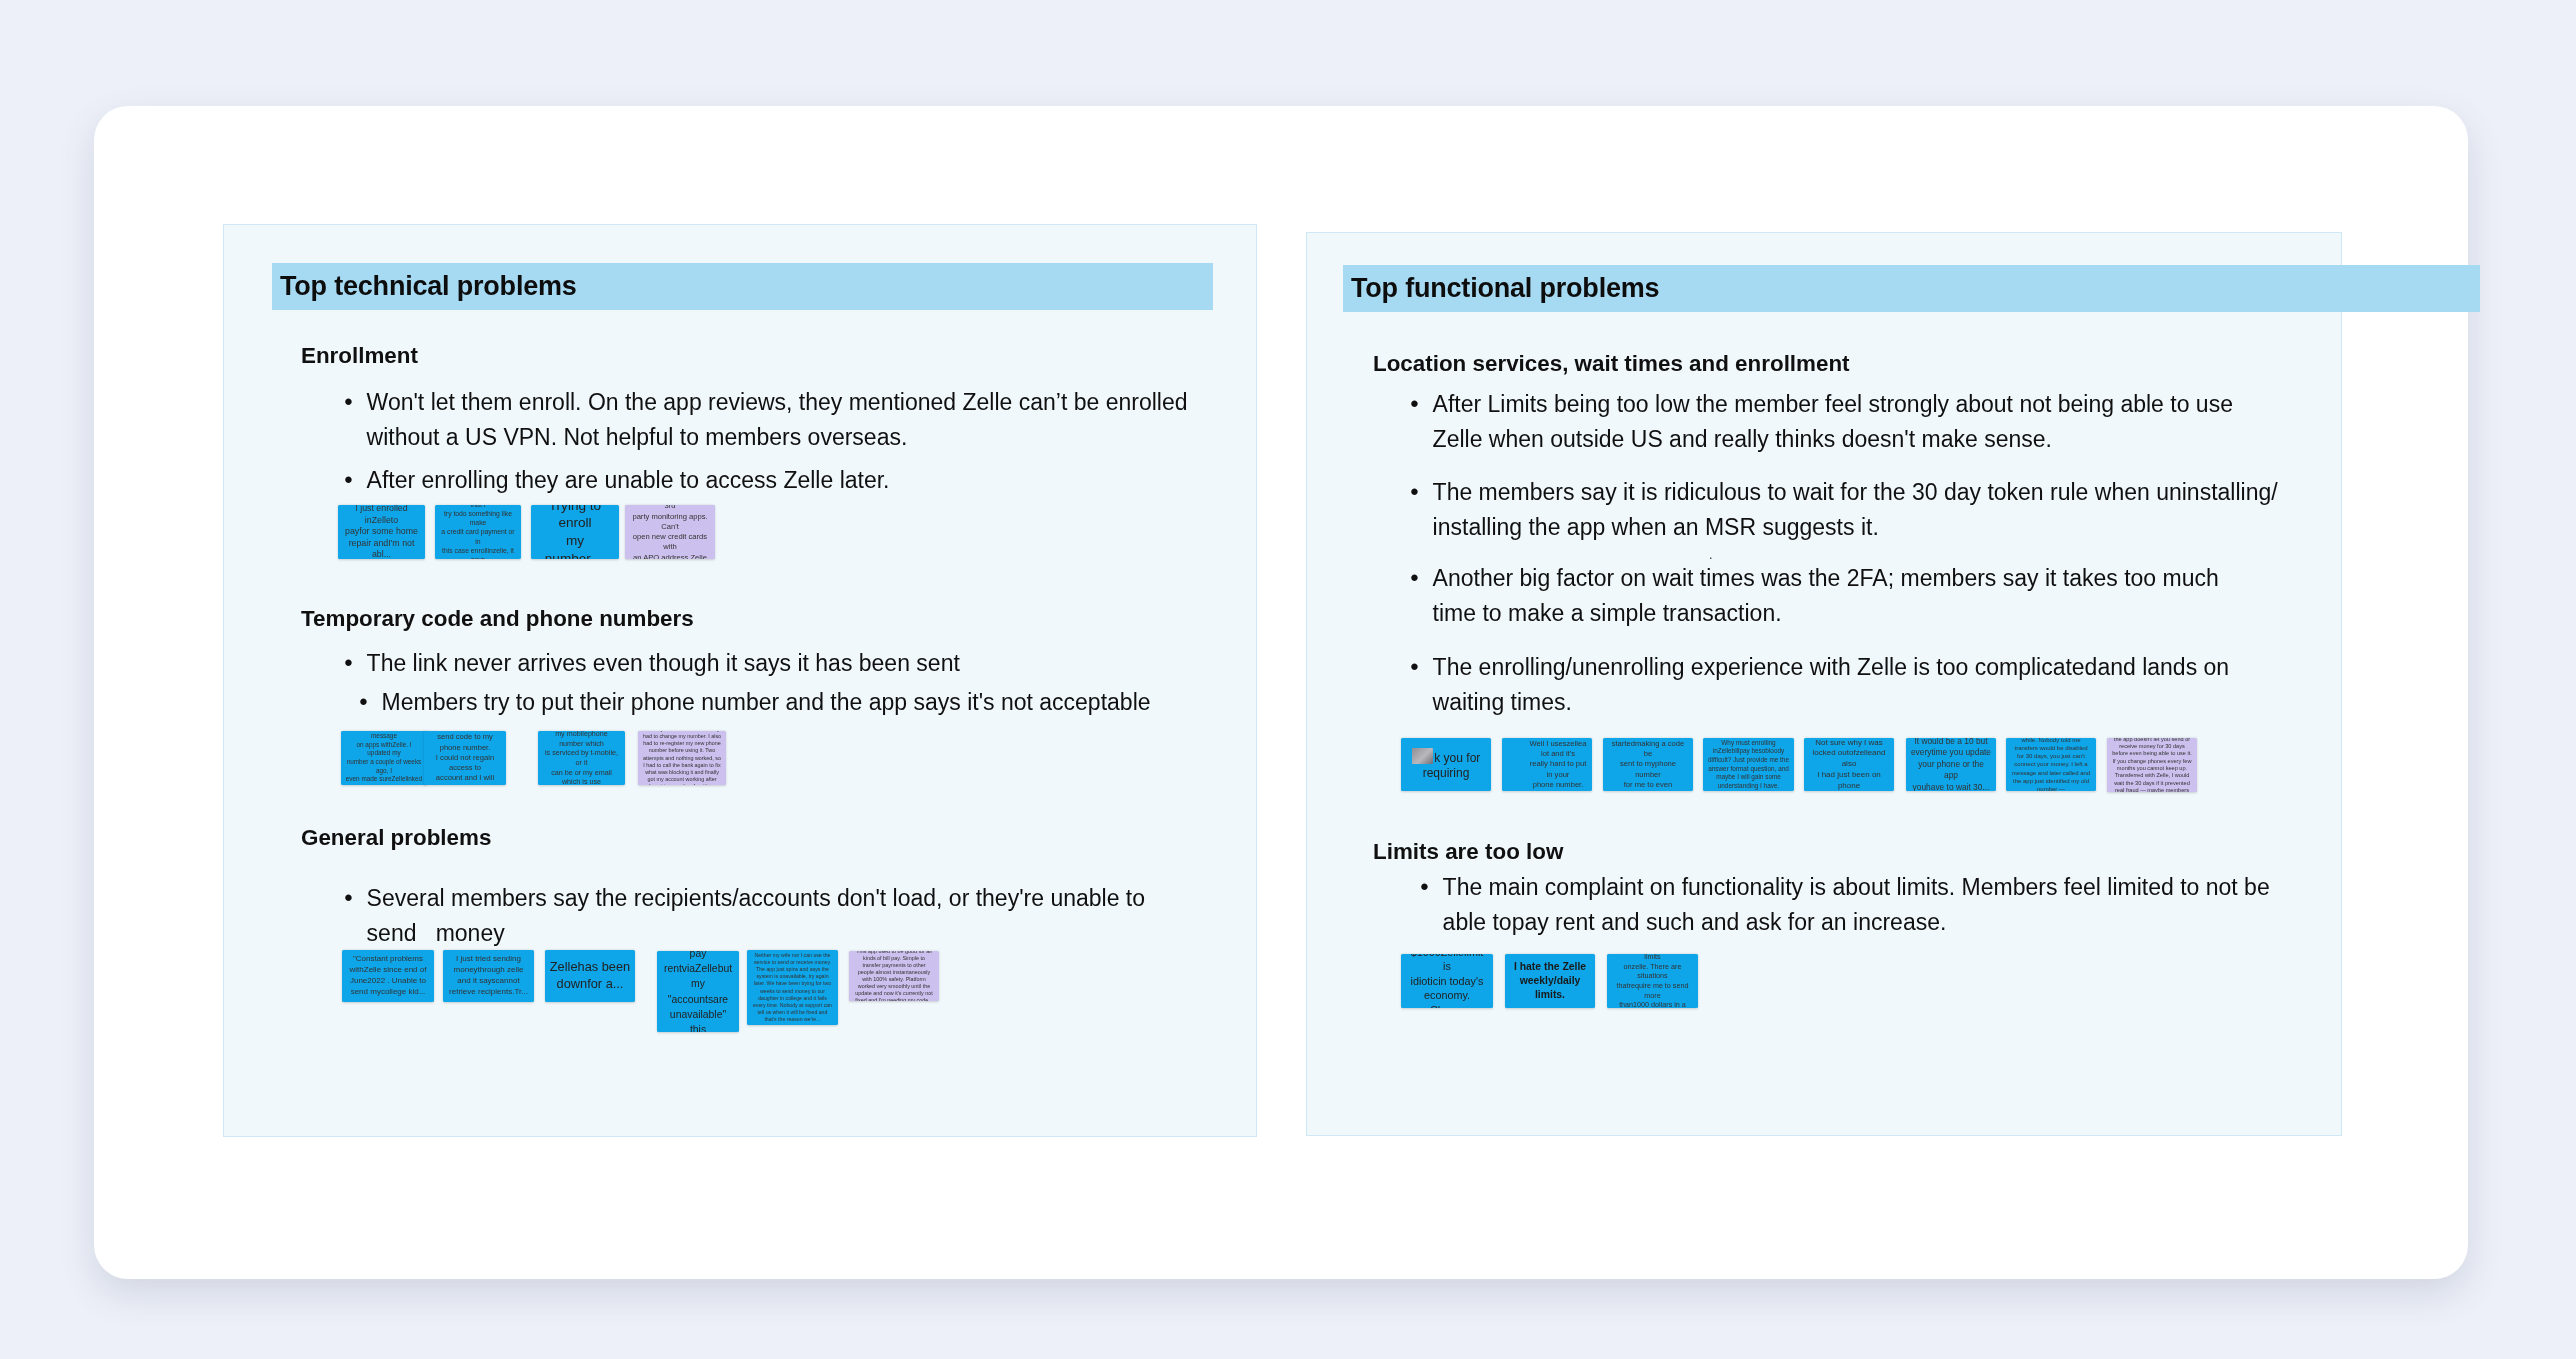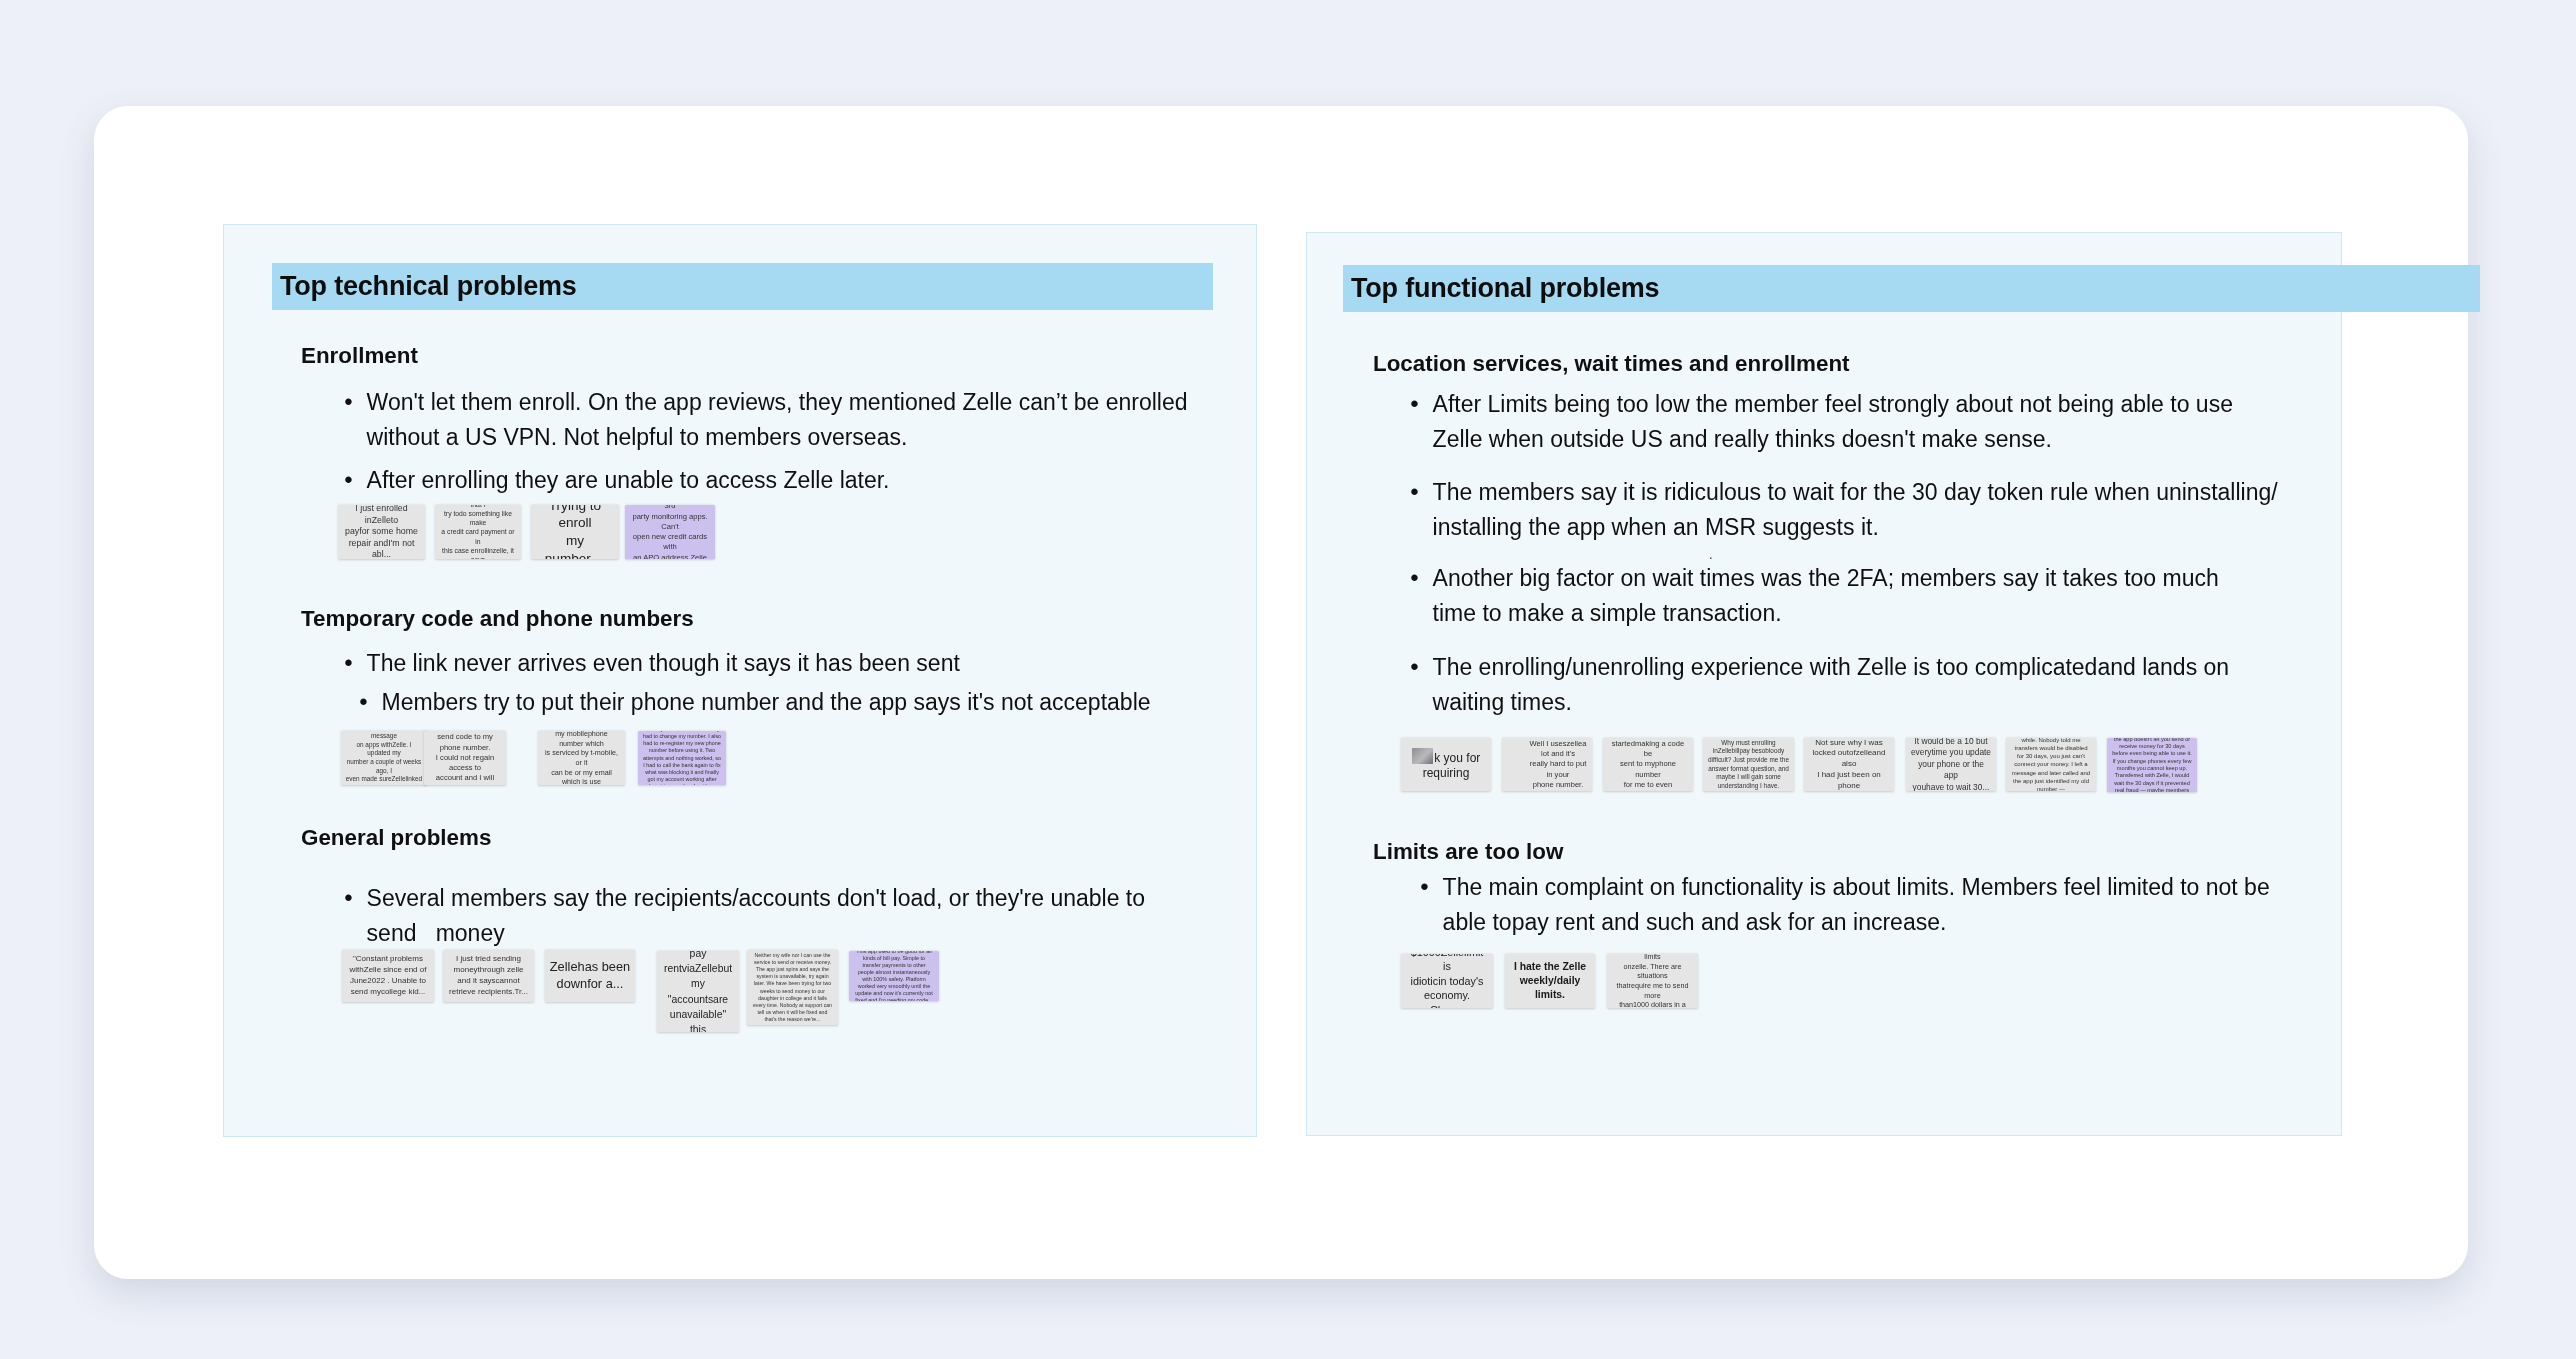--- a/index.html
+++ b/index.html
@@ -8,21 +8,21 @@
   .panel { position:absolute; background:#f1f8fc; border:1.6px solid #cfe8f5; }
   .panel-left  { left:129px;  top:118px; width:1034px; height:913px; }
   .panel-right { left:1212px; top:126px; width:1036px; height:904px; }
   .header-bar { position:absolute; background:#a6d9f2; height:47px; display:flex; align-items:center; padding-left:8px; }
   .header-bar .bar-title { font-size:27px; font-weight:700; color:#0d0d0d; letter-spacing:-0.2px; }
   .panel-left  .header-bar { left:48px; top:38px; width:941px; }
   .panel-right .header-bar { left:36px; top:32px; width:1137px; }
   .sec-heading { position:absolute; font-size:22.4px; font-weight:700; color:#101010; }
   .bullet { position:absolute; font-size:23px; line-height:35px; color:#101010; white-space:pre-wrap; padding-left:25.6px; }
   .bullet::before { content:"\2022"; position:absolute; left:3.2px; top:-0.8px; font-size:24px; color:#101010; }
-  .sticky { position:absolute; background:#e5e5e5; border-radius:1.6px; padding:4px 4.8px; display:flex; align-items:center; justify-content:center; text-align:center; overflow:hidden; box-shadow:0 0.8px 2.4px rgba(0,0,0,0.18); }
+  .sticky { position:absolute; background:#0ea5e9; border-radius:1.6px; padding:4px 4.8px; display:flex; align-items:center; justify-content:center; text-align:center; overflow:hidden; box-shadow:0 0.8px 2.4px rgba(0,0,0,0.18); }
   .sticky.purple { background:#cbc0ee; }
   .st-text { white-space:pre-wrap; color:#333; width:100%; }
   
   .ls1-1 { left:114px; top:280px; width:87px; height:54px; } .ls1-1 .st-text { font-size:8.8px;  line-height:1.3; }
   .ls1-2 { left:211px; top:280px; width:86px; height:54px; } .ls1-2 .st-text { font-size:6.8px; line-height:1.35; }
   .ls1-3 { left:307px; top:280px; width:88px; height:54px; } .ls1-3 .st-text { font-size:13.6px;  line-height:1.3; color:#222; }
   .ls1-4 { left:401px; top:280px; width:90px; height:54px; } .ls1-4 .st-text { font-size:7.6px; line-height:1.35; }
   .ls2-1 { left:117px; top:506px; width:86px; height:54px; } .ls2-1 .st-text { font-size:6.4px;   line-height:1.35; }
   .ls2-2 { left:200px; top:506px; width:82px; height:54px; } .ls2-2 .st-text { font-size:7.6px; line-height:1.35; }
   .ls2-3 { left:314px; top:506px; width:87px; height:54px; } .ls2-3 .st-text { font-size:7.2px;   line-height:1.35; }

